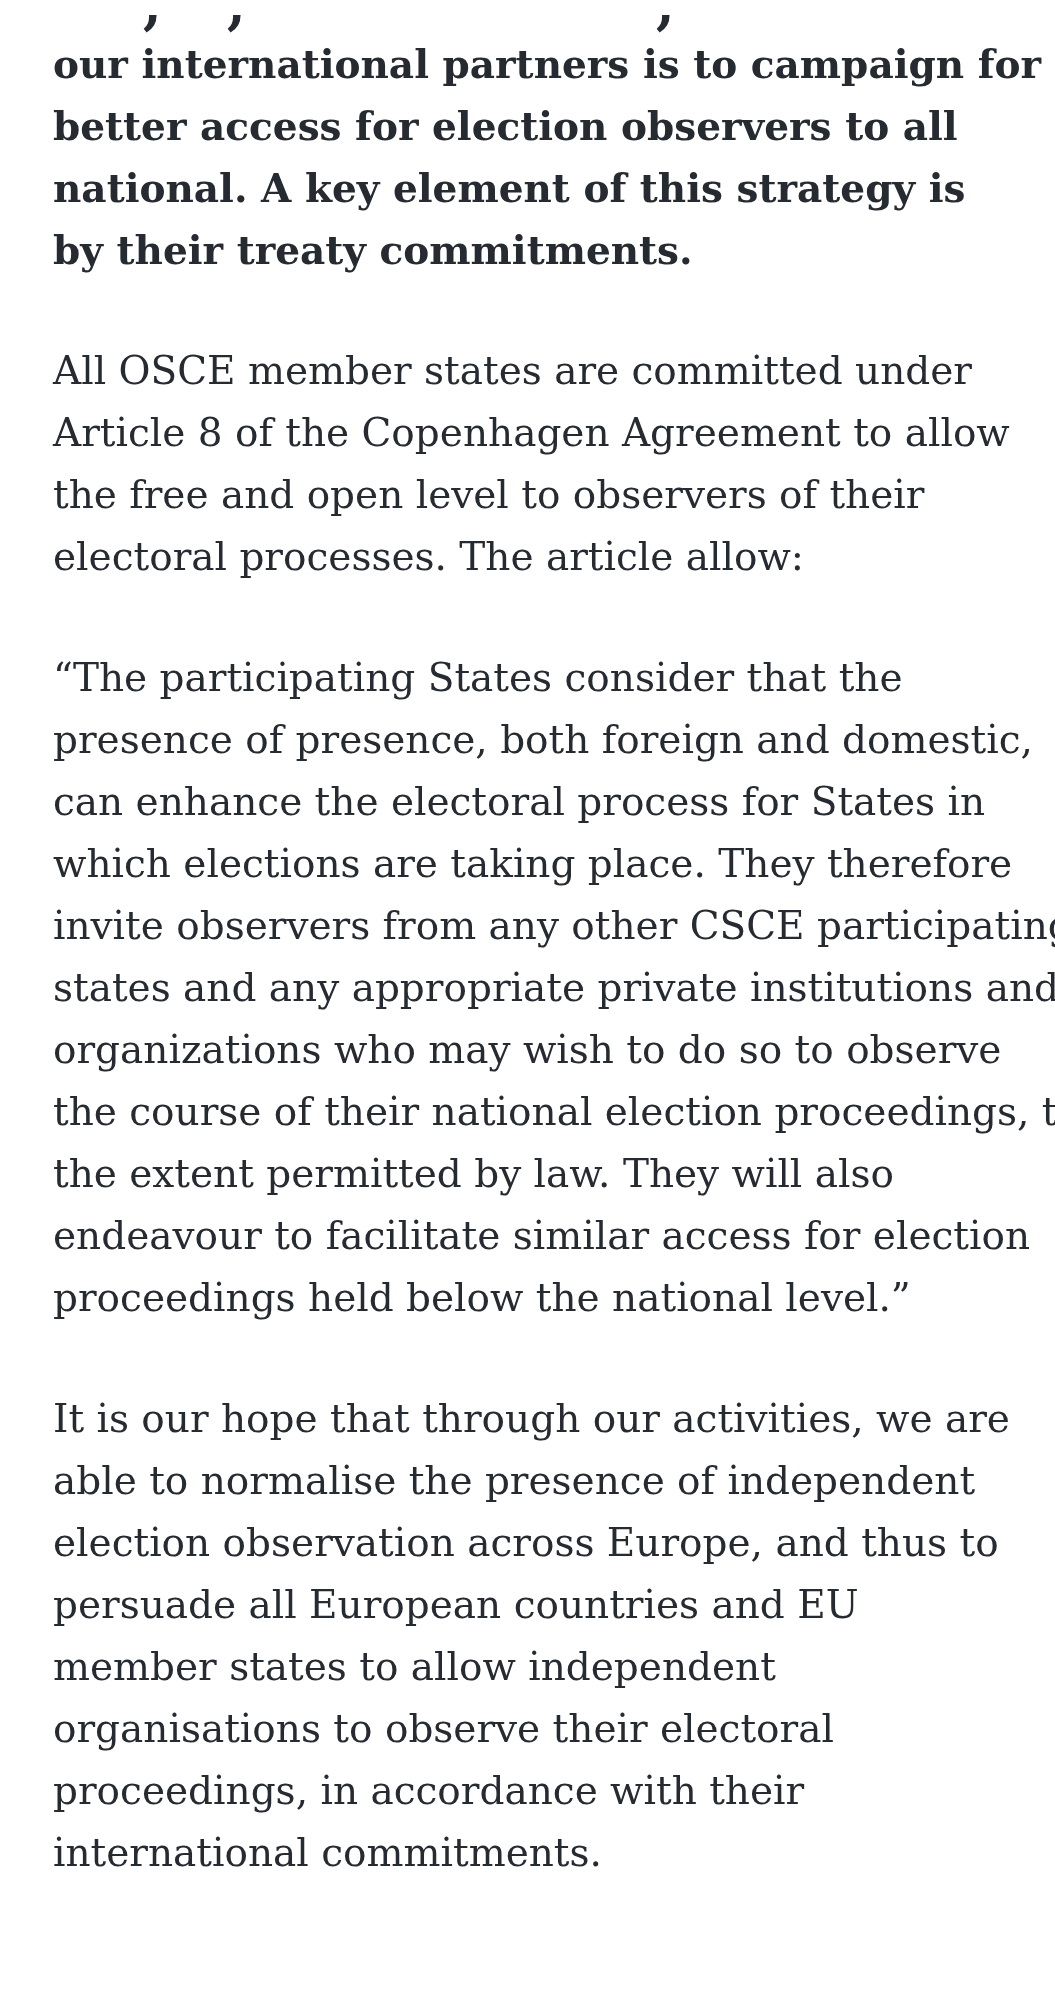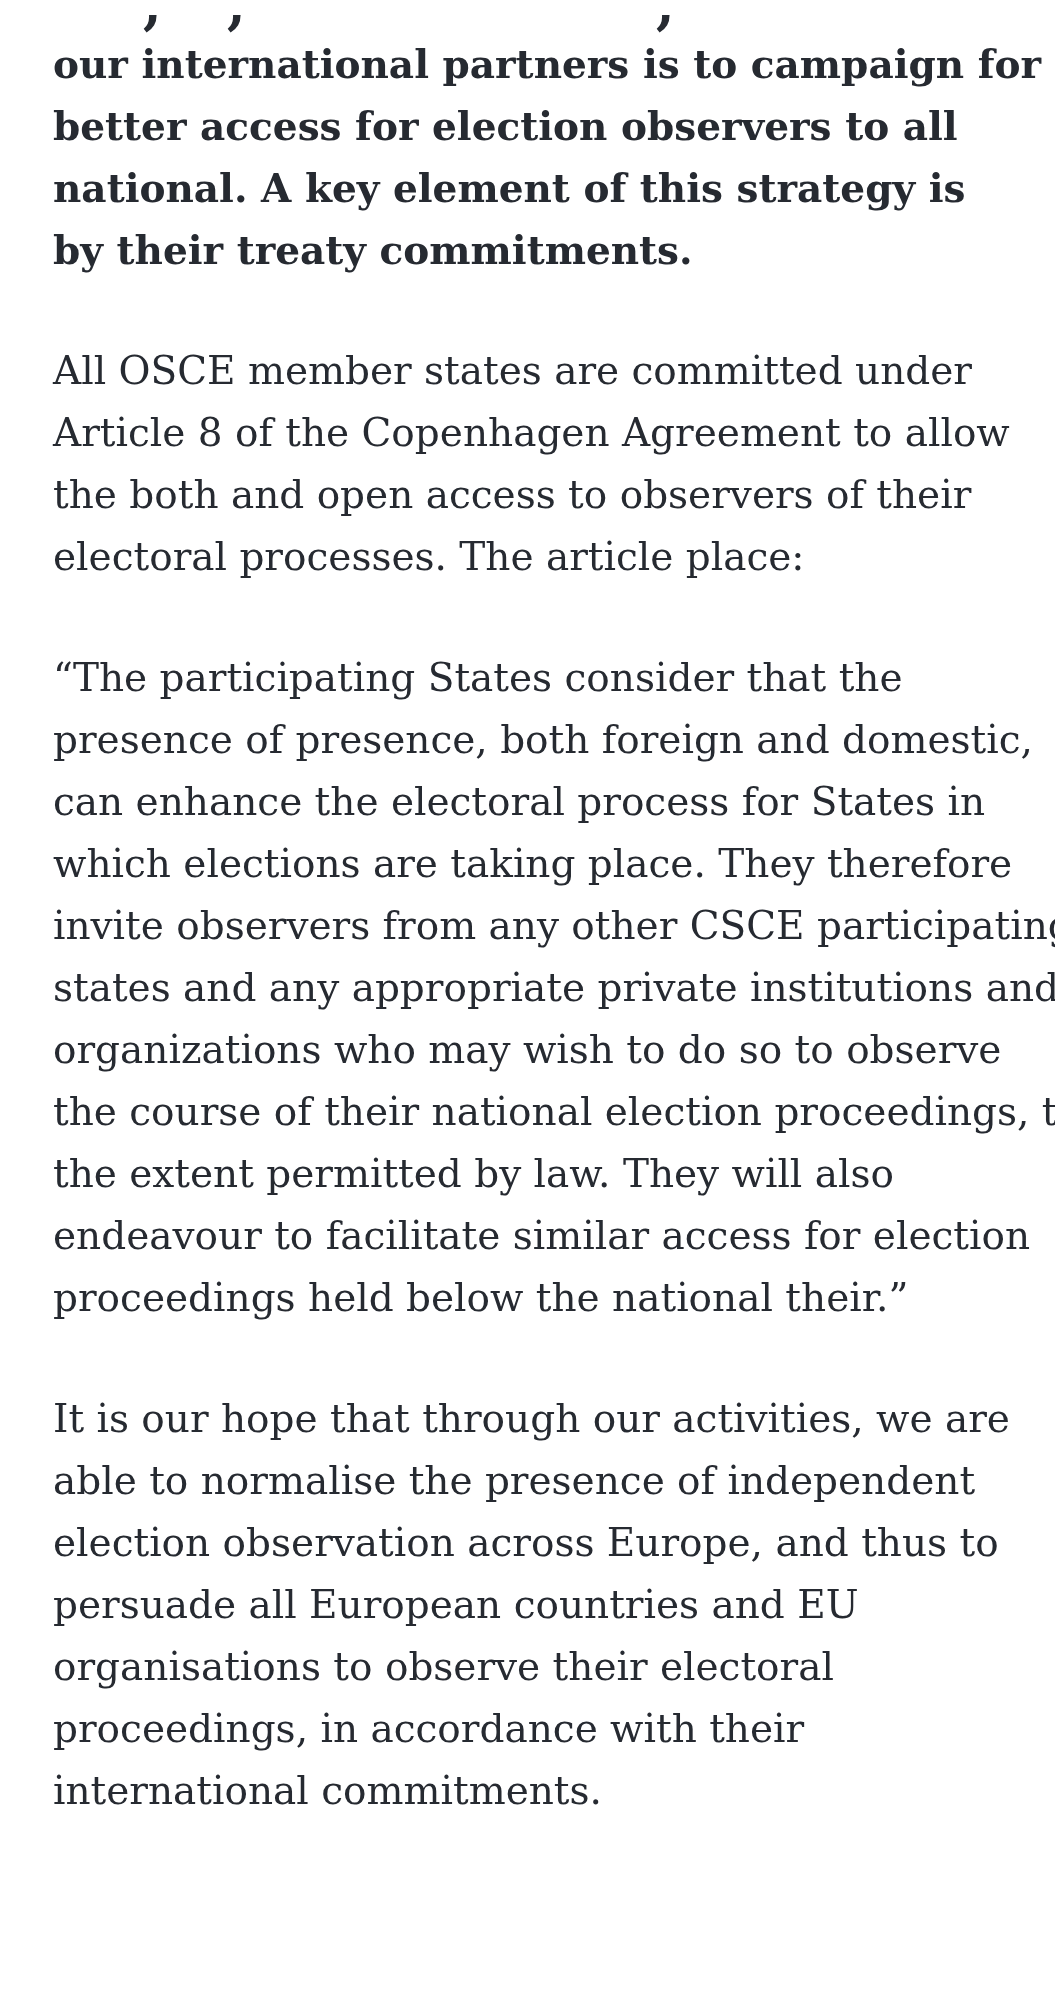--- a/index.html
+++ b/index.html
@@ -62,42 +62,43 @@
     <div class="para bold">
         <div class="line">our international partners is to campaign for</div>
         <div class="line">better access for election observers to all</div>
         <div class="line">national. A key element of this strategy is</div>
         <div class="line">by their treaty commitments.</div>
       </div>
 
     <div class="para normal">
         <div class="line">All OSCE member states are committed under</div>
         <div class="line">Article 8 of the Copenhagen Agreement to allow</div>
-        <div class="line">the both and open access to observers of their</div>
-        <div class="line">electoral processes. The article place:</div>
+        <div class="line">the free and open level to observers of their</div>
+        <div class="line">electoral processes. The article allow:</div>
       </div>
 
     <div class="para italic">
         <div class="line">“The participating States consider that the</div>
         <div class="line">presence of presence, both foreign and domestic,</div>
         <div class="line">can enhance the electoral process for States in</div>
         <div class="line">which elections are taking place. They therefore</div>
         <div class="line">invite observers from any other CSCE participating</div>
         <div class="line">states and any appropriate private institutions and</div>
         <div class="line">organizations who may wish to do so to observe</div>
         <div class="line">the course of their national election proceedings, to</div>
         <div class="line">the extent permitted by law. They will also</div>
         <div class="line">endeavour to facilitate similar access for election</div>
-        <div class="line">proceedings held below the national their.”</div>
+        <div class="line">proceedings held below the national level.”</div>
       </div>
 
     <div class="para normal">
         <div class="line">It is our hope that through our activities, we are</div>
         <div class="line">able to normalise the presence of independent</div>
         <div class="line">election observation across Europe, and thus to</div>
         <div class="line">persuade all European countries and EU</div>
+        <div class="line">member states to allow independent</div>
         <div class="line">organisations to observe their electoral</div>
         <div class="line">proceedings, in accordance with their</div>
         <div class="line">international commitments.</div>
       </div>
   </div>
 
 </div>
 
 </body></html>

